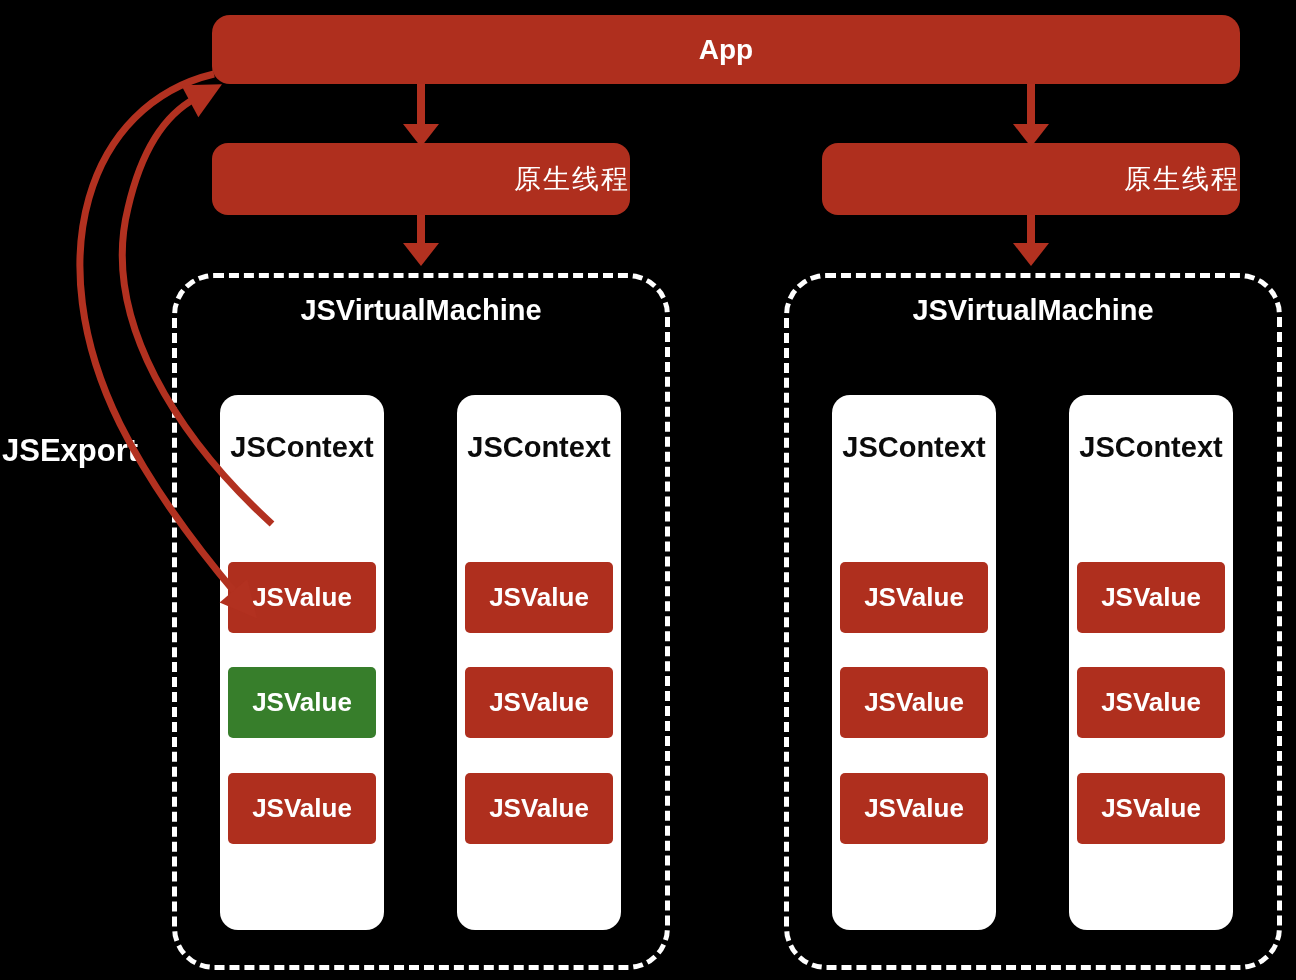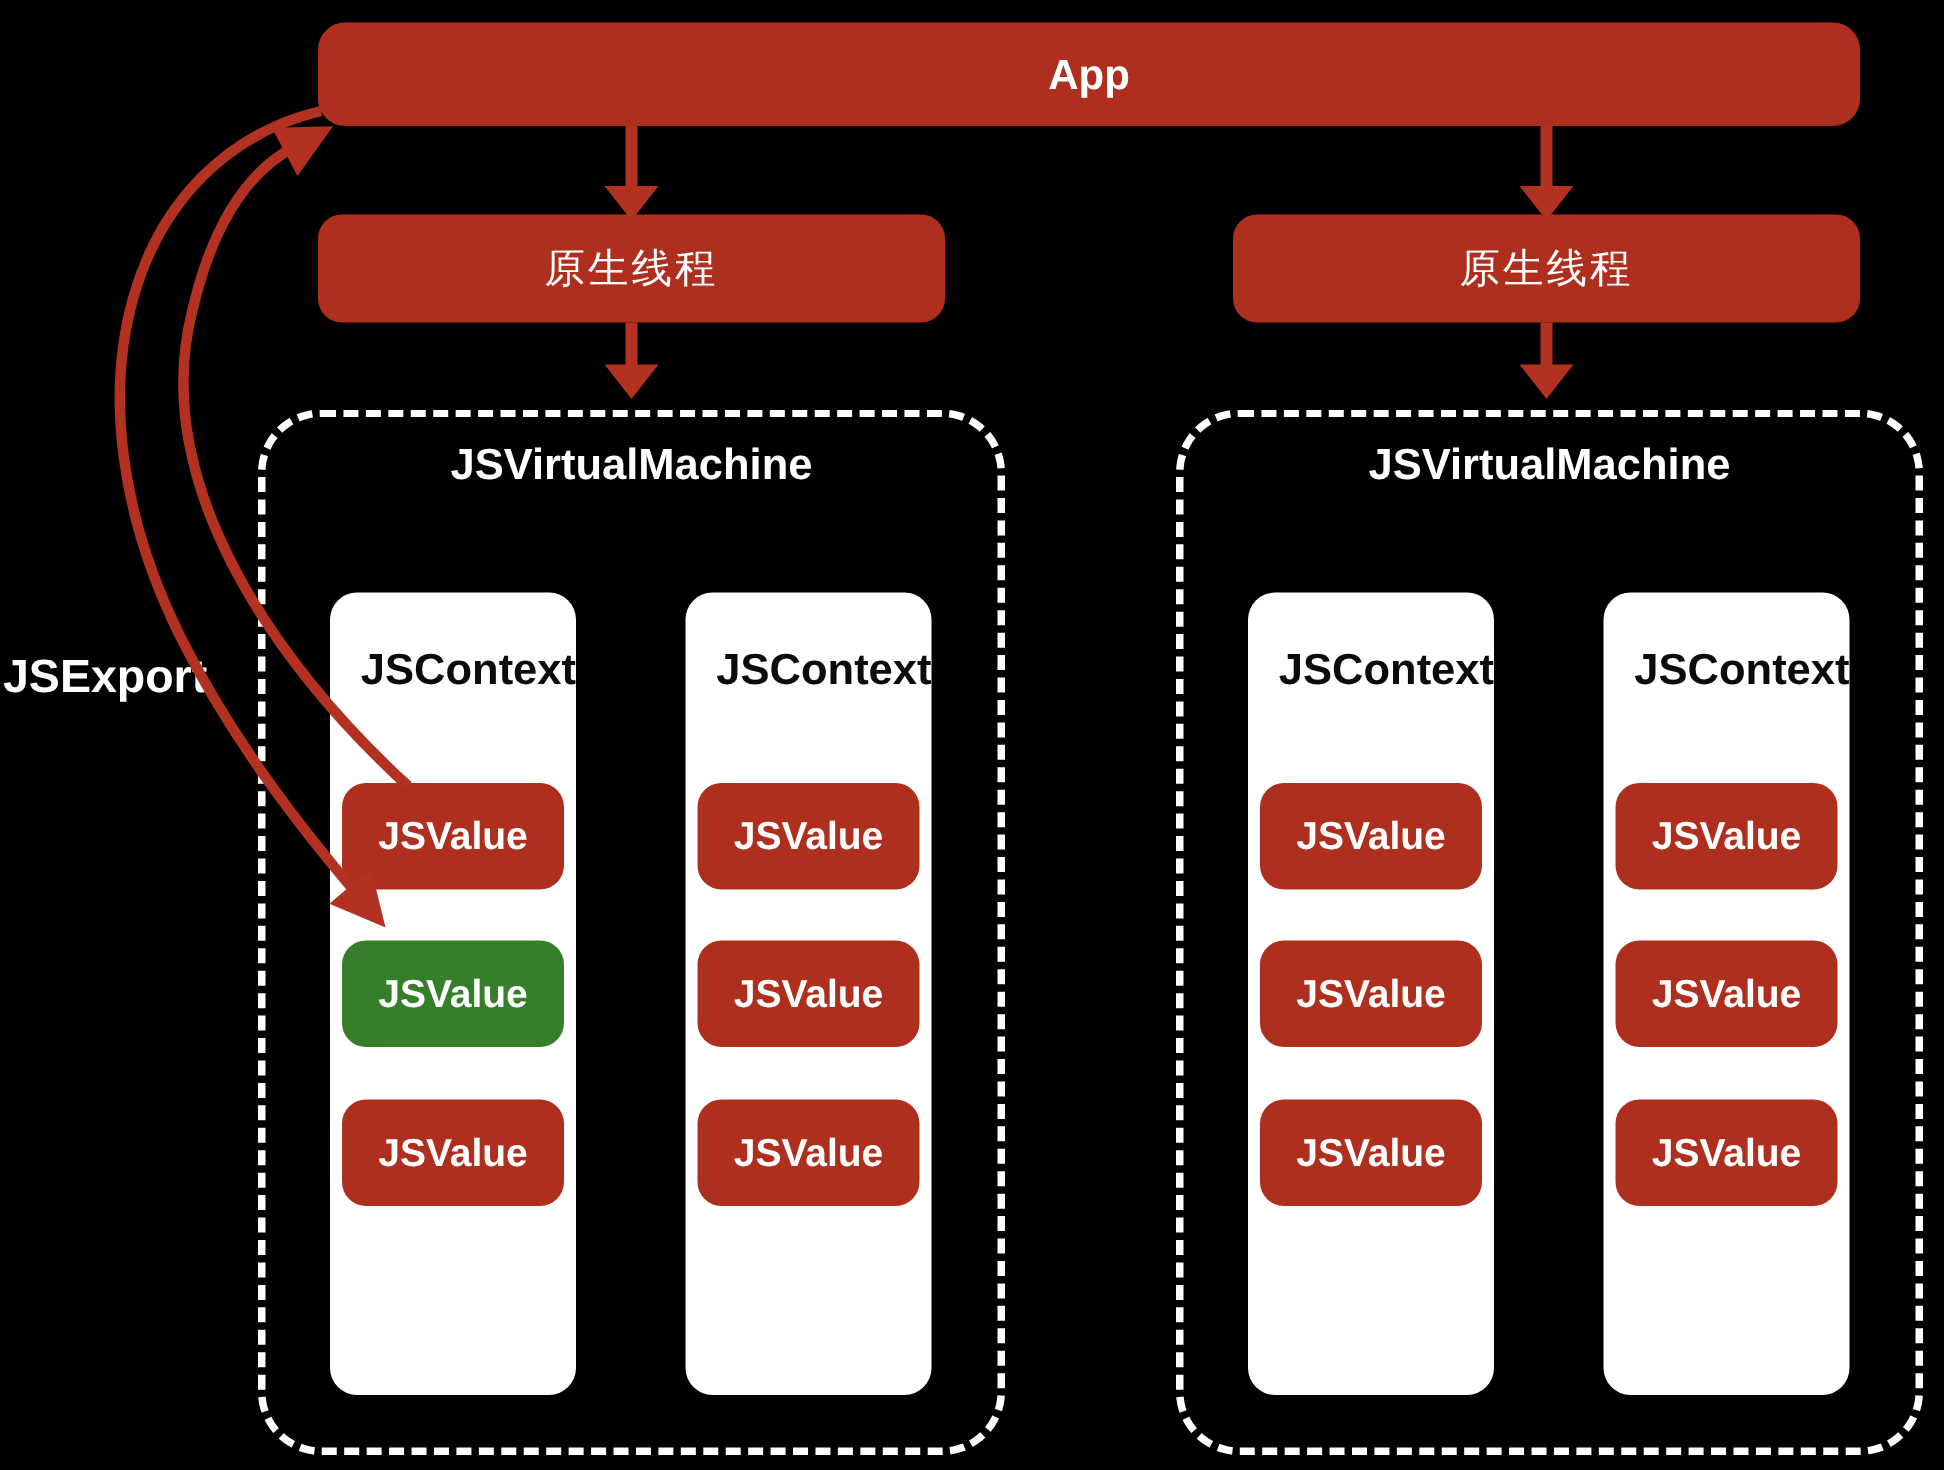--- a/index.html
+++ b/index.html
@@ -14,45 +14,45 @@
   }
   .stage *{box-sizing:border-box;}
   .app-bar{
     position:absolute;left:212px;top:15px;width:1028px;height:69px;
     background:var(--box-red);border-radius:18px;color:var(--label-text);
     font-size:28px;font-weight:700;display:flex;align-items:center;justify-content:center;
   }
   .thread-box{
     position:absolute;top:143px;width:418px;height:72px;background:var(--box-red);
     border-radius:16px;color:var(--label-text);font-size:27px;font-weight:500;
-    display:flex;align-items:center;justify-content:center;letter-spacing:2px;
+    display:flex;align-items:center;justify-content:flex-end;letter-spacing:2px;
   }
   .thread-left{left:212px;} .thread-right{left:822px;}
   .vm-box{
     position:absolute;top:273px;width:498px;height:697px;
     border:5px dashed var(--dashed-border);border-radius:42px;
   }
   .vm-left{left:172px;} .vm-right{left:784px;}
   .vm-title{
     margin-top:16px;text-align:center;color:var(--label-text);
     font-size:29px;font-weight:700;
   }
   .ctx-box{
     position:absolute;top:117px;width:164px;height:535px;background:var(--context-bg);
     border-radius:18px;
   }
   .ctx-1{left:43px;} .ctx-2{left:280px;}
   .ctx-title{
-    margin-top:36px;text-align:right;color:var(--context-text);
+    margin-top:36px;text-align:center;color:var(--context-text);
     font-size:29px;font-weight:700;
   }
   .pill{
-    position:absolute;left:8px;width:148px;height:71px;border-radius:16px;
+    position:absolute;left:8px;width:148px;height:71px;border-radius:5px;
     background:var(--box-red);color:var(--label-text);font-size:26px;font-weight:600;
-    display:flex;align-items:center;justify-content:center;
+    display:flex;align-items:center;justify-content:center;margin-top:40px;
   }
   .row-1{top:127px;} .row-2{top:232px;} .row-3{top:338px;}
   .jsexport{
     position:absolute;left:2px;top:433px;color:var(--label-text);
     font-size:31px;font-weight:700;
   }
   .arrow-layer{position:absolute;inset:0;width:100%;height:100%;pointer-events:none;z-index:10;}
   .arrow-line{stroke:var(--arrow-red);fill:none;}
   .arrowhead{fill:var(--arrow-red);}
 </style>

